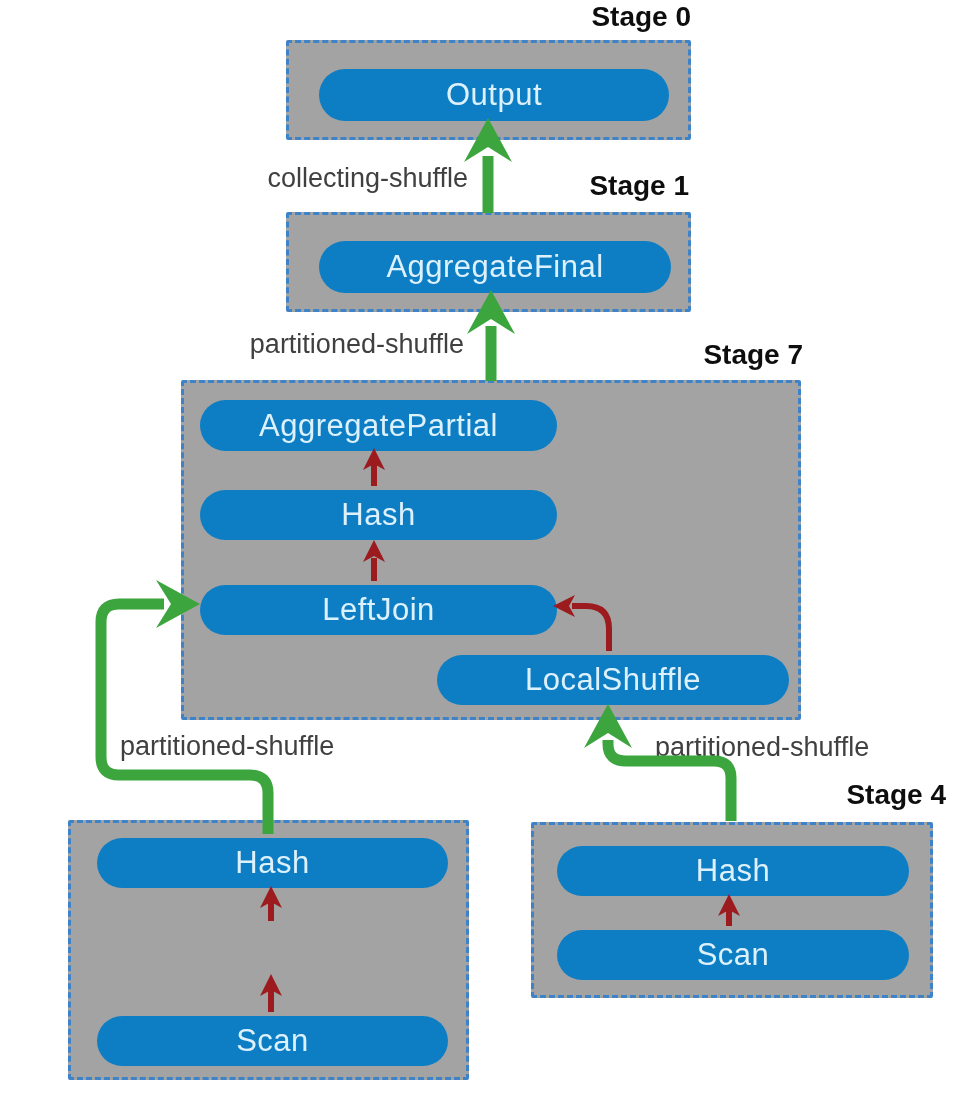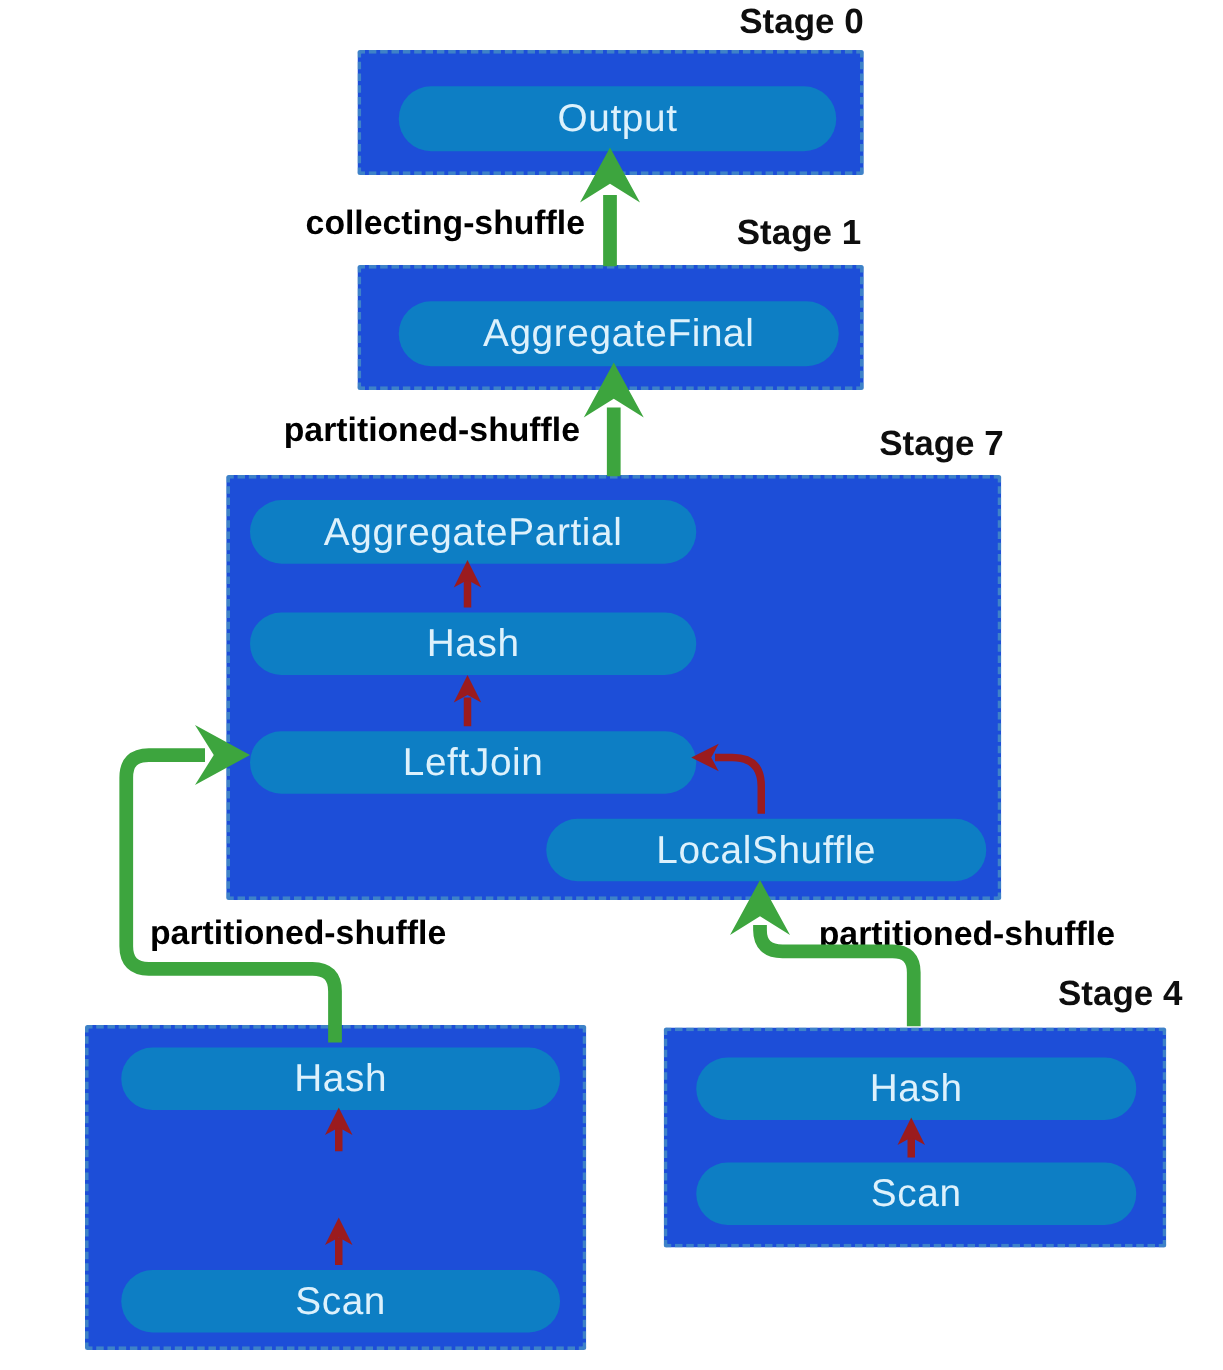--- a/index.html
+++ b/index.html
@@ -7,21 +7,21 @@
     position: relative;
     width: 978px;
     height: 1096px;
     background: #ffffff;
     font-family: "Liberation Sans", sans-serif;
     overflow: hidden;
     margin-left: 16px;
   }
   .stage {
     position: absolute;
-    background: #1d4ed8;
+    background: #a3a3a3;
     border: 3px dashed #3e82c8;
     box-sizing: border-box;
     border-radius: 2px;
   }
   .pill {
     position: absolute;
     background: #0d7ec4;
     border-radius: 26px;
     display: flex;
     align-items: center;
@@ -36,23 +36,22 @@
     font-size: 28px;
     font-weight: bold;
     color: #0e0e0e;
     text-align: right;
     white-space: nowrap;
   }
   .edge-label {
     position: absolute;
     width: 310px;
     font-size: 27px;
-    color: #000000;
+    color: #404040;
     white-space: nowrap;
-    font-weight: bold;
   }
   .edge-label.align-right { text-align: right; }
   .edge-label.align-left  { text-align: left; }
   #arrow-layer {
     position: absolute;
     left: 0; top: 0;
     width: 978px; height: 1096px;
     pointer-events: none;
   }
   .green-shaft { stroke: #3da53e; stroke-width: 11; fill: none; stroke-linejoin: round; }

